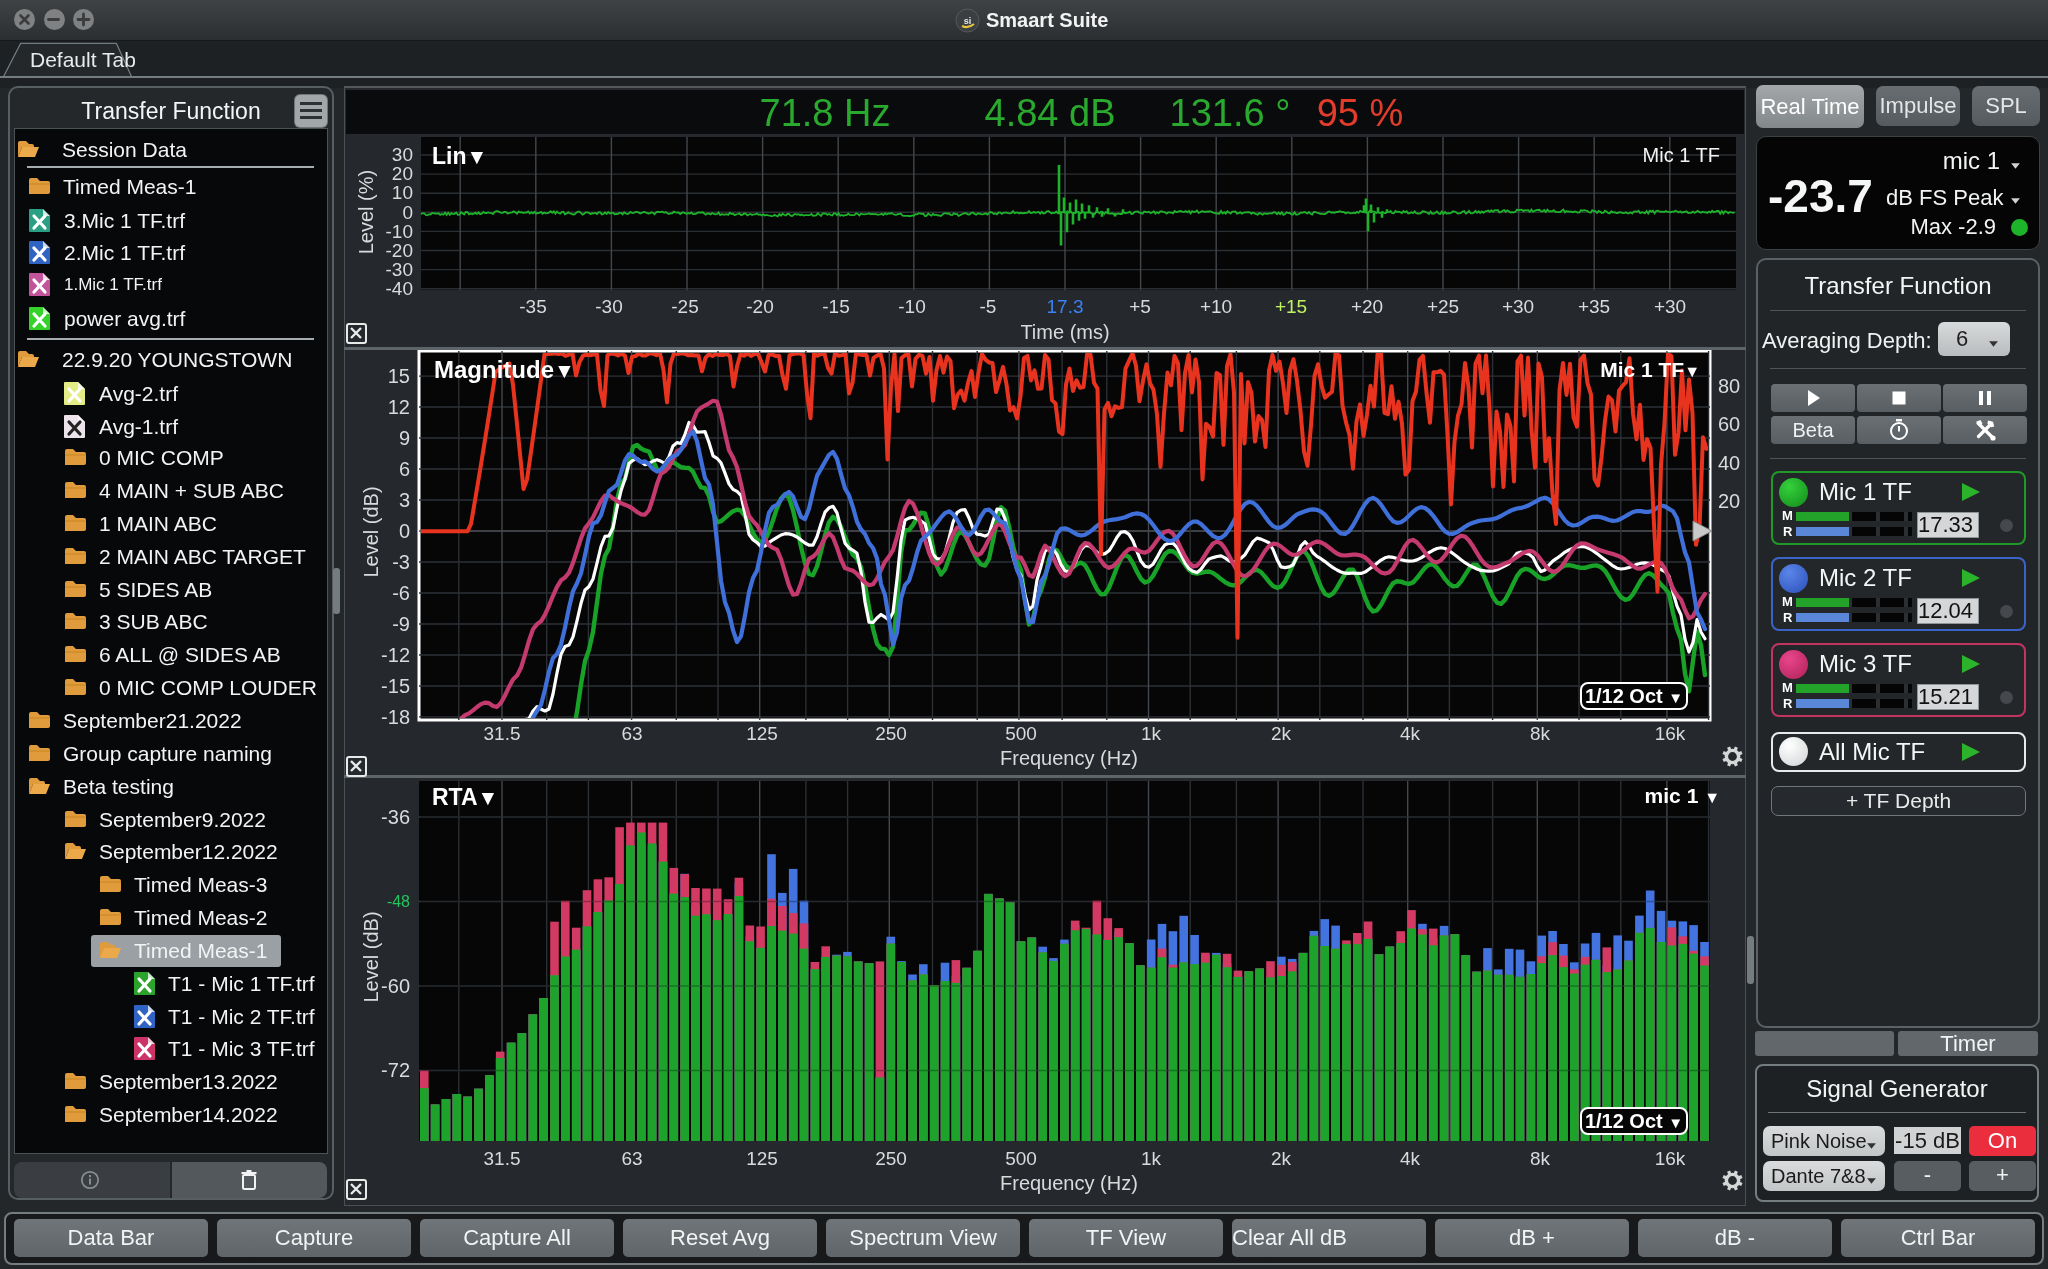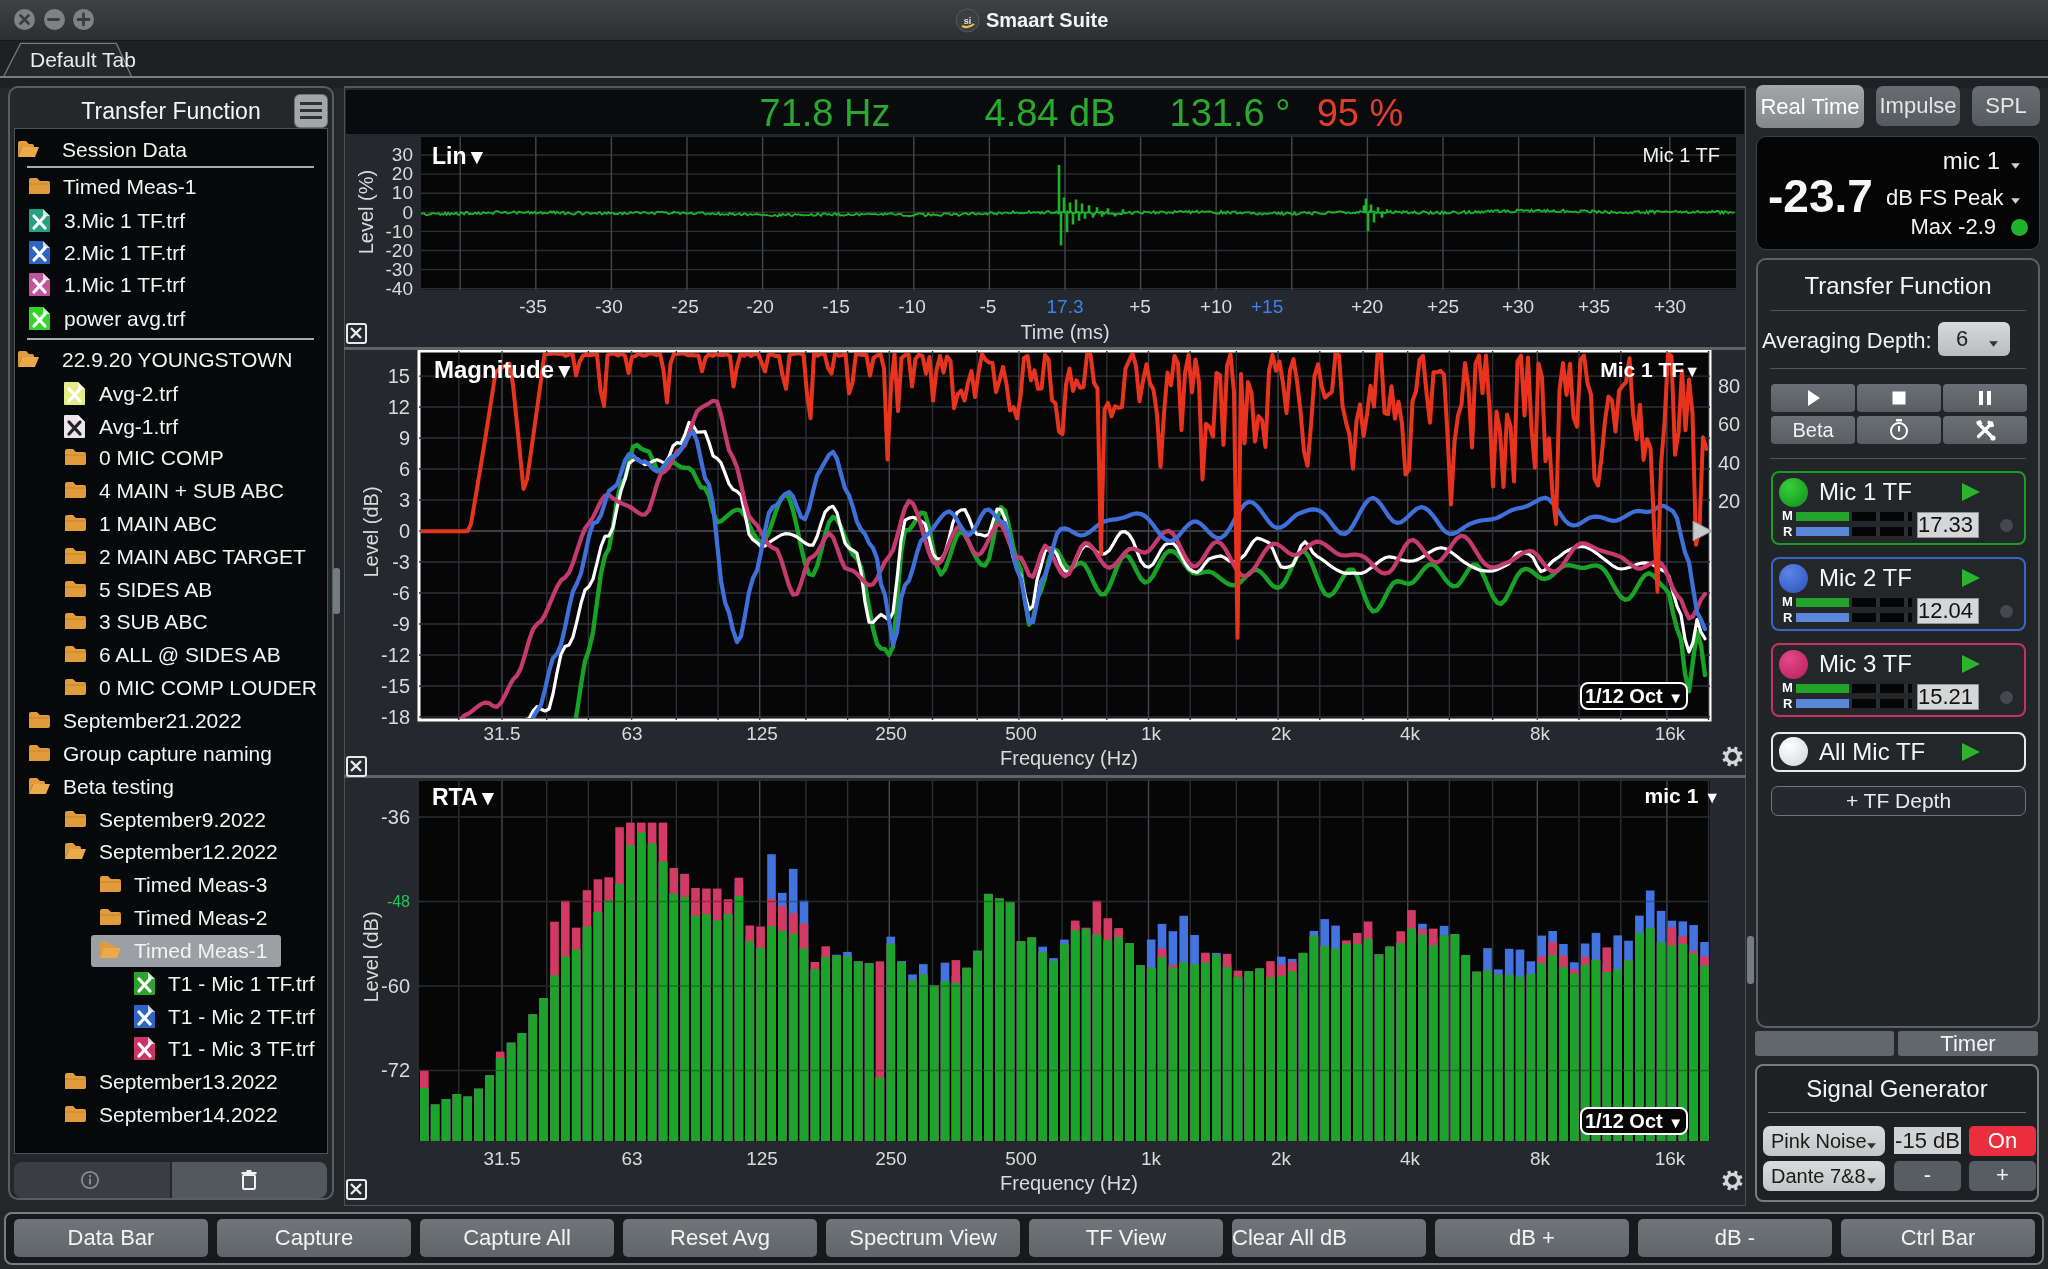--- a/index.html
+++ b/index.html
@@ -54,21 +54,21 @@
     <path d="M1 2 Q1 1 2 1 L15 1 L22 8 L22 23 Q22 24 21 24 L2 24 Q1 24 1 23 Z" fill="#2f63c4"></path>
     <path d="M15 1 L22 8 L15 8 Z" fill="#ffffff" opacity="0.75"></path>
     <path d="M6 8 L17 20 M17 8 L6 20" stroke="#ffffff" stroke-width="3.2" stroke-linecap="round"></path>
   </svg>
 <div style="position:absolute;left:64px;top:239px;width:240px;height:28px;font-size:21px;color:#f2f4f4;text-align:left;font-weight:normal;line-height:28px;white-space:nowrap;">2.Mic 1 TF.trf</div>
 <svg style="position:absolute;left:28px;top:272px" width="23" height="25" viewBox="0 0 23 25">
     <path d="M1 2 Q1 1 2 1 L15 1 L22 8 L22 23 Q22 24 21 24 L2 24 Q1 24 1 23 Z" fill="#c2549c"></path>
     <path d="M15 1 L22 8 L15 8 Z" fill="#ffffff" opacity="0.75"></path>
     <path d="M6 8 L17 20 M17 8 L6 20" stroke="#ffffff" stroke-width="3.2" stroke-linecap="round"></path>
   </svg>
-<div style="position:absolute;left:64px;top:271px;width:240px;height:28px;font-size:21px;color:#f2f4f4;text-align:left;font-weight:normal;line-height:28px;white-space:nowrap;">1.Mic 1 TF.trf</div>
+<div style="position:absolute;left:64px;top:271px;width:240px;height:28px;font-size:17px;color:#f2f4f4;text-align:left;font-weight:normal;line-height:28px;white-space:nowrap;">1.Mic 1 TF.trf</div>
 <svg style="position:absolute;left:28px;top:306px" width="23" height="25" viewBox="0 0 23 25">
     <path d="M1 2 Q1 1 2 1 L15 1 L22 8 L22 23 Q22 24 21 24 L2 24 Q1 24 1 23 Z" fill="#35d32a"></path>
     <path d="M15 1 L22 8 L15 8 Z" fill="#ffffff" opacity="0.75"></path>
     <path d="M6 8 L17 20 M17 8 L6 20" stroke="#ffffff" stroke-width="3.2" stroke-linecap="round"></path>
   </svg>
 <div style="position:absolute;left:64px;top:305px;width:240px;height:28px;font-size:21px;color:#f2f4f4;text-align:left;font-weight:normal;line-height:28px;white-space:nowrap;">power avg.trf</div>
 <svg style="position:absolute;left:16px;top:349px" width="25" height="20" viewBox="0 0 25 20">
     <path d="M2 18 L2 4 Q2 2 4 2 L10 2 L13 5 L16 5 Q18 5 18 7 L18 8 L6 8 Z" fill="#e09b3d"></path>
     <path d="M2 18 L6 8 L23 8 L19 18 Z" fill="#eba94a"></path>
   </svg>
@@ -717,21 +717,21 @@
 <div style="position:absolute;left:493px;top:296px;width:80px;height:22px;font-size:19px;color:#d8dadb;text-align:center;font-weight:normal;line-height:22px;white-space:nowrap;">-35</div>
 <div style="position:absolute;left:569px;top:296px;width:80px;height:22px;font-size:19px;color:#d8dadb;text-align:center;font-weight:normal;line-height:22px;white-space:nowrap;">-30</div>
 <div style="position:absolute;left:645px;top:296px;width:80px;height:22px;font-size:19px;color:#d8dadb;text-align:center;font-weight:normal;line-height:22px;white-space:nowrap;">-25</div>
 <div style="position:absolute;left:720px;top:296px;width:80px;height:22px;font-size:19px;color:#d8dadb;text-align:center;font-weight:normal;line-height:22px;white-space:nowrap;">-20</div>
 <div style="position:absolute;left:796px;top:296px;width:80px;height:22px;font-size:19px;color:#d8dadb;text-align:center;font-weight:normal;line-height:22px;white-space:nowrap;">-15</div>
 <div style="position:absolute;left:872px;top:296px;width:80px;height:22px;font-size:19px;color:#d8dadb;text-align:center;font-weight:normal;line-height:22px;white-space:nowrap;">-10</div>
 <div style="position:absolute;left:948px;top:296px;width:80px;height:22px;font-size:19px;color:#d8dadb;text-align:center;font-weight:normal;line-height:22px;white-space:nowrap;">-5</div>
 <div style="position:absolute;left:1025px;top:296px;width:80px;height:22px;font-size:19px;color:#3b82f6;text-align:center;font-weight:normal;line-height:22px;white-space:nowrap;">17.3</div>
 <div style="position:absolute;left:1100px;top:296px;width:80px;height:22px;font-size:19px;color:#d8dadb;text-align:center;font-weight:normal;line-height:22px;white-space:nowrap;">+5</div>
 <div style="position:absolute;left:1176px;top:296px;width:80px;height:22px;font-size:19px;color:#d8dadb;text-align:center;font-weight:normal;line-height:22px;white-space:nowrap;">+10</div>
-<div style="position:absolute;left:1251px;top:296px;width:80px;height:22px;font-size:19px;color:#3b82f6;text-align:left;font-weight:normal;line-height:22px;white-space:nowrap;">+15</div>
+<div style="position:absolute;left:1251px;top:296px;width:80px;height:22px;font-size:19px;color:#bef264;text-align:center;font-weight:normal;line-height:22px;white-space:nowrap;">+15</div>
 <div style="position:absolute;left:1327px;top:296px;width:80px;height:22px;font-size:19px;color:#d8dadb;text-align:center;font-weight:normal;line-height:22px;white-space:nowrap;">+20</div>
 <div style="position:absolute;left:1403px;top:296px;width:80px;height:22px;font-size:19px;color:#d8dadb;text-align:center;font-weight:normal;line-height:22px;white-space:nowrap;">+25</div>
 <div style="position:absolute;left:1478px;top:296px;width:80px;height:22px;font-size:19px;color:#d8dadb;text-align:center;font-weight:normal;line-height:22px;white-space:nowrap;">+30</div>
 <div style="position:absolute;left:1554px;top:296px;width:80px;height:22px;font-size:19px;color:#d8dadb;text-align:center;font-weight:normal;line-height:22px;white-space:nowrap;">+35</div>
 <div style="position:absolute;left:1630px;top:296px;width:80px;height:22px;font-size:19px;color:#d8dadb;text-align:center;font-weight:normal;line-height:22px;white-space:nowrap;">+30</div>
 <div style="position:absolute;left:1000px;top:320px;width:130px;height:24px;font-size:20px;color:#d8dadb;text-align:center;font-weight:normal;line-height:24px;white-space:nowrap;">Time (ms)</div>
 <div style="position:absolute;left:346px;top:323px;width:21px;height:21px;border:2.5px solid #e8eaea;border-radius:3px;">
     <svg width="16" height="16" viewBox="0 0 16 16" style="position:absolute;left:0;top:0">
       <path d="M3 3 L13 13 M13 3 L3 13" stroke="#e8eaea" stroke-width="2.4"></path>
     </svg>

